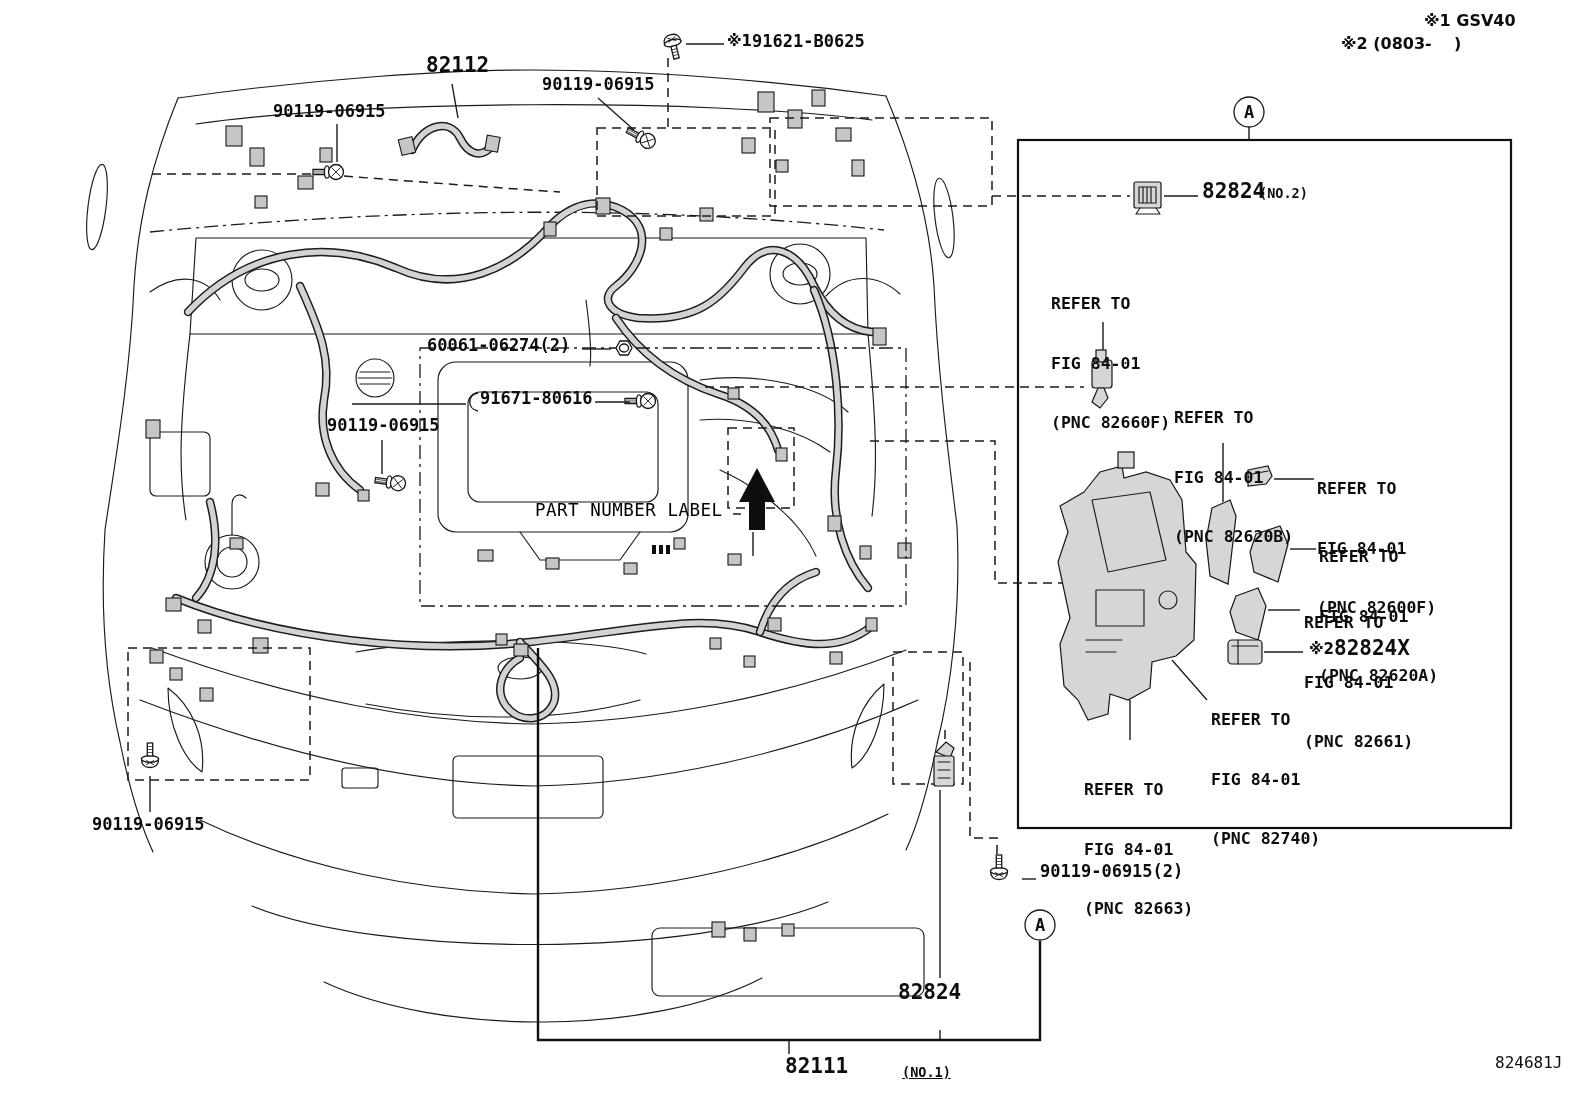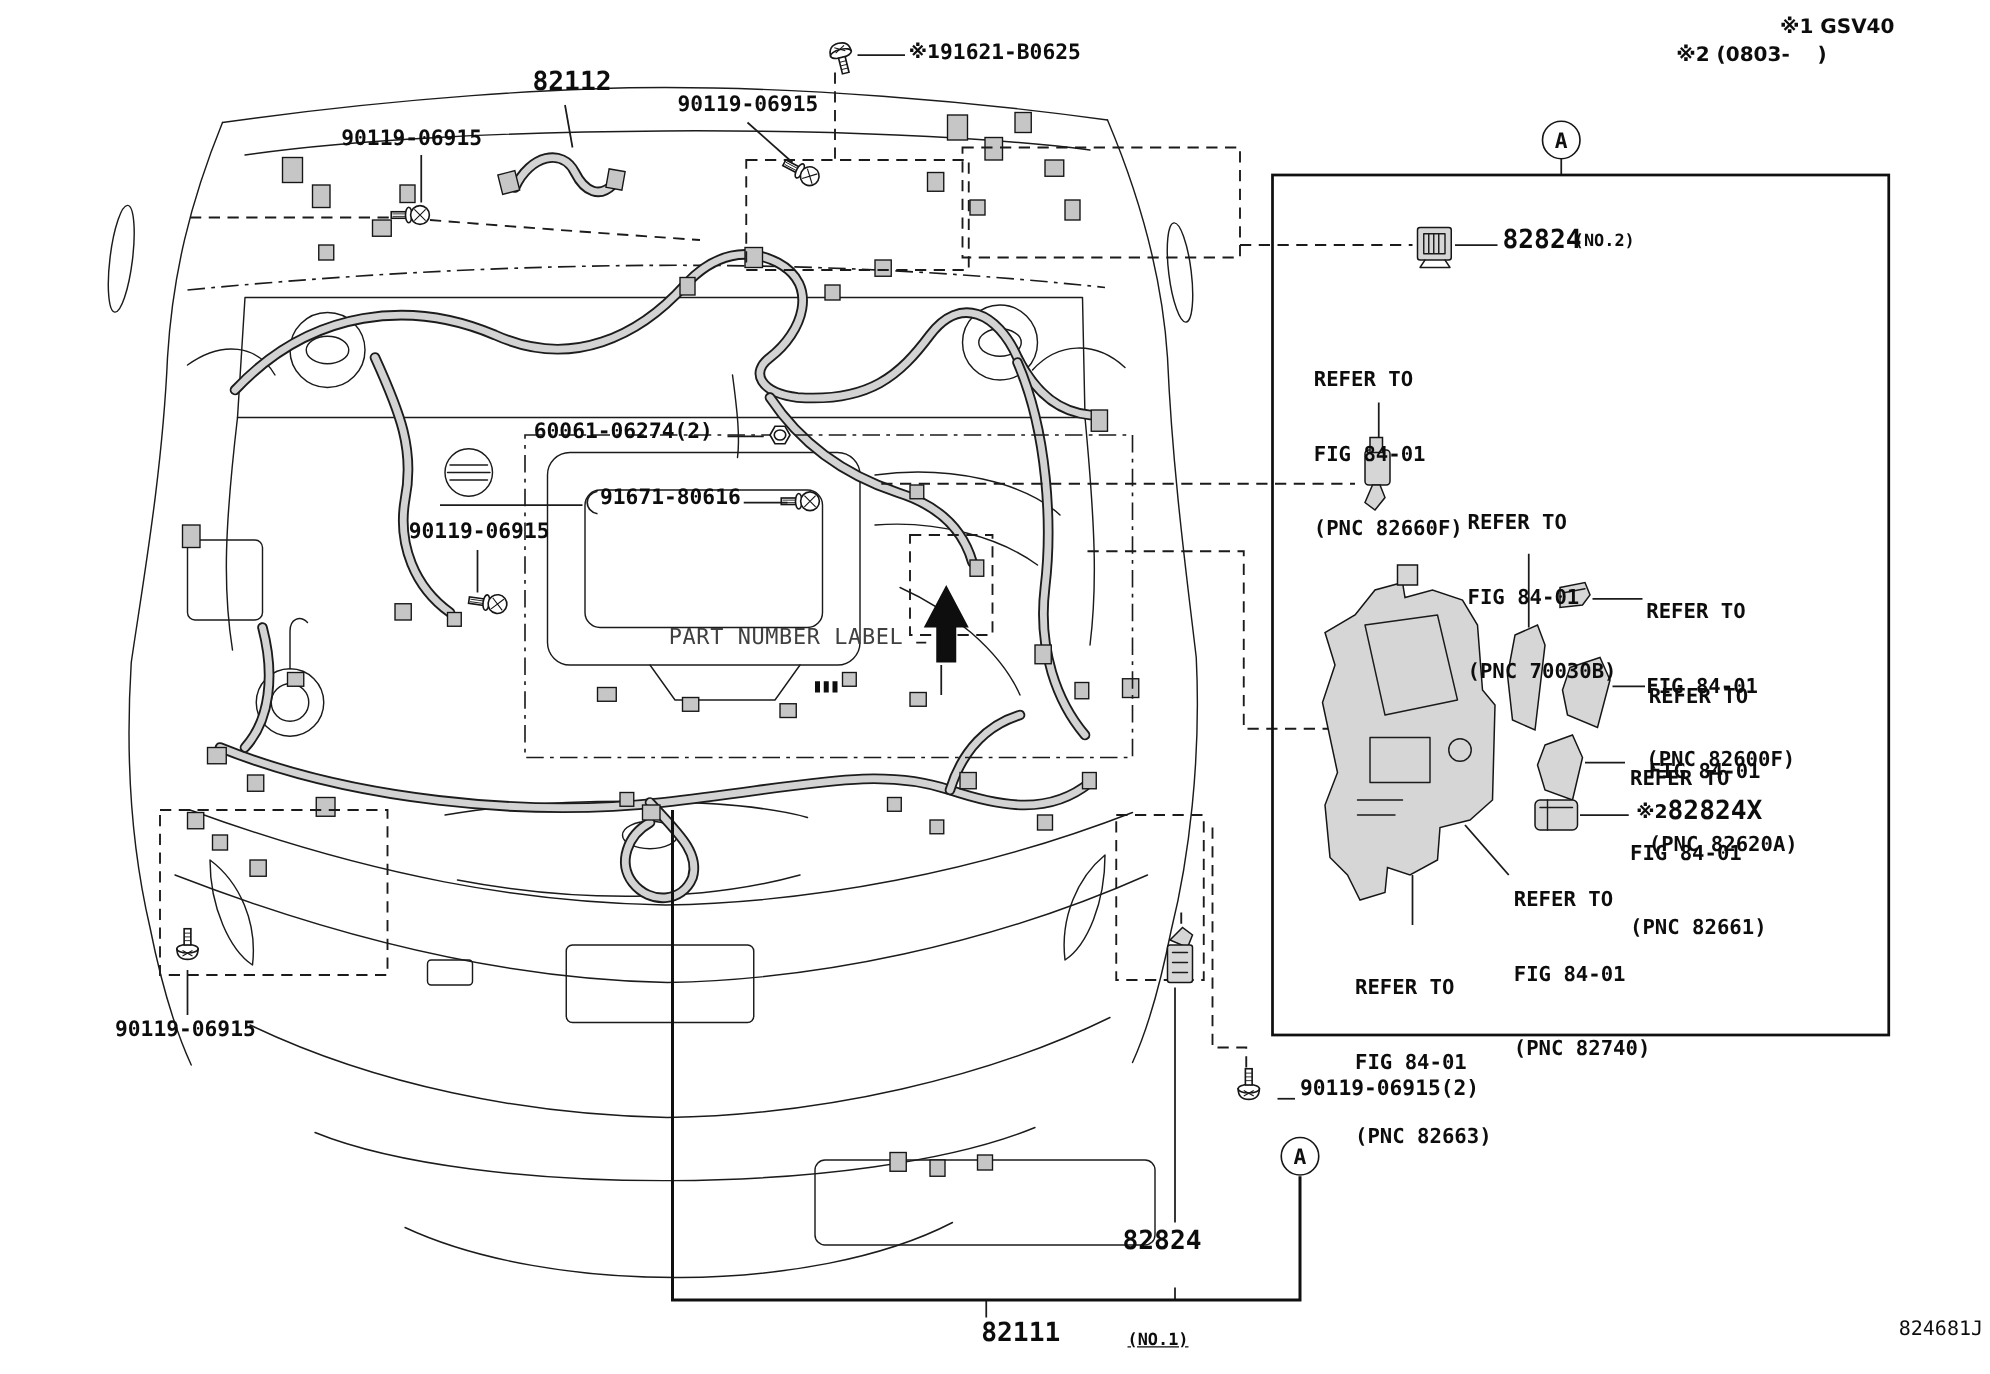--- a/index.html
+++ b/index.html
@@ -3,23 +3,23 @@
 <meta charset="utf-8">
 <style>
   html,body{margin:0;padding:0;background:#ffffff;}
   .stage{position:relative;width:1592px;height:1099px;background:#ffffff;overflow:hidden;
          font-family:"DejaVu Sans Mono",monospace;color:#0d0d0d;}
   .stage svg{position:absolute;left:0;top:0;}
   .lbl{position:absolute;white-space:pre;}
   .pn{font:700 17px/1.1 "DejaVu Sans Mono",monospace;}
   .pnbig{font:700 21px/1.05 "DejaVu Sans Mono",monospace;}
   .sfx{font:700 13.5px/1.1 "DejaVu Sans Mono",monospace;}
-  .plain{font:400 17.5px/1.1 "DejaVu Sans Mono",monospace;letter-spacing:.5px;color:#404040;}
+  .plain{font:400 17.5px/1.1 "DejaVu Sans Mono",monospace;letter-spacing:.5px;color:#000000;}
   .note{font:700 16px/1.35 "DejaVu Sans",sans-serif;}
-  .code{font:400 16px/1.1 "DejaVu Sans Mono",monospace;margin-left:24px;}
+  .code{font:400 16px/1.1 "DejaVu Sans Mono",monospace;}
   .mark{font:700 15px/1.1 "DejaVu Sans",sans-serif;vertical-align:1px;}
   .refblock div{font:700 16.5px/21.5px "DejaVu Sans Mono",monospace;white-space:pre;}
   
   .ln{fill:none;stroke:#1b1b1b;stroke-width:1.15;stroke-linecap:round;stroke-linejoin:round;}
   .dash{fill:none;stroke:#1b1b1b;stroke-width:1.5;stroke-dasharray:9 6;}
   .dashdot{fill:none;stroke:#1b1b1b;stroke-width:1.3;stroke-dasharray:14 5 3 5;}
   .lead{fill:none;stroke:#1b1b1b;stroke-width:1.4;}
   .thick{fill:none;stroke:#101010;stroke-width:2.4;}
   .boxline{fill:none;stroke:#101010;stroke-width:2.2;}
   .tube-o{fill:none;stroke:#1c1c1c;stroke-width:8.5;stroke-linecap:round;stroke-linejoin:round;}
@@ -355,21 +355,21 @@
 
 <div class="lbl refblock" style="left:1051px;top:255px;">
   <div>REFER TO</div>
   <div>FIG 84-01</div>
   <div>(PNC 82660F)</div>
 </div>
 
 <div class="lbl refblock" style="left:1174px;top:369px;">
   <div>REFER TO</div>
   <div>FIG 84-01</div>
-  <div>(PNC 70030B)</div>
+  <div>(PNC 82620B)</div>
 </div>
 
 <div class="lbl refblock" style="left:1317px;top:440px;">
   <div>REFER TO</div>
   <div>FIG 84-01</div>
   <div>(PNC 82600F)</div>
 </div>
 
 <div class="lbl refblock" style="left:1319px;top:508px;">
   <div>REFER TO</div>

